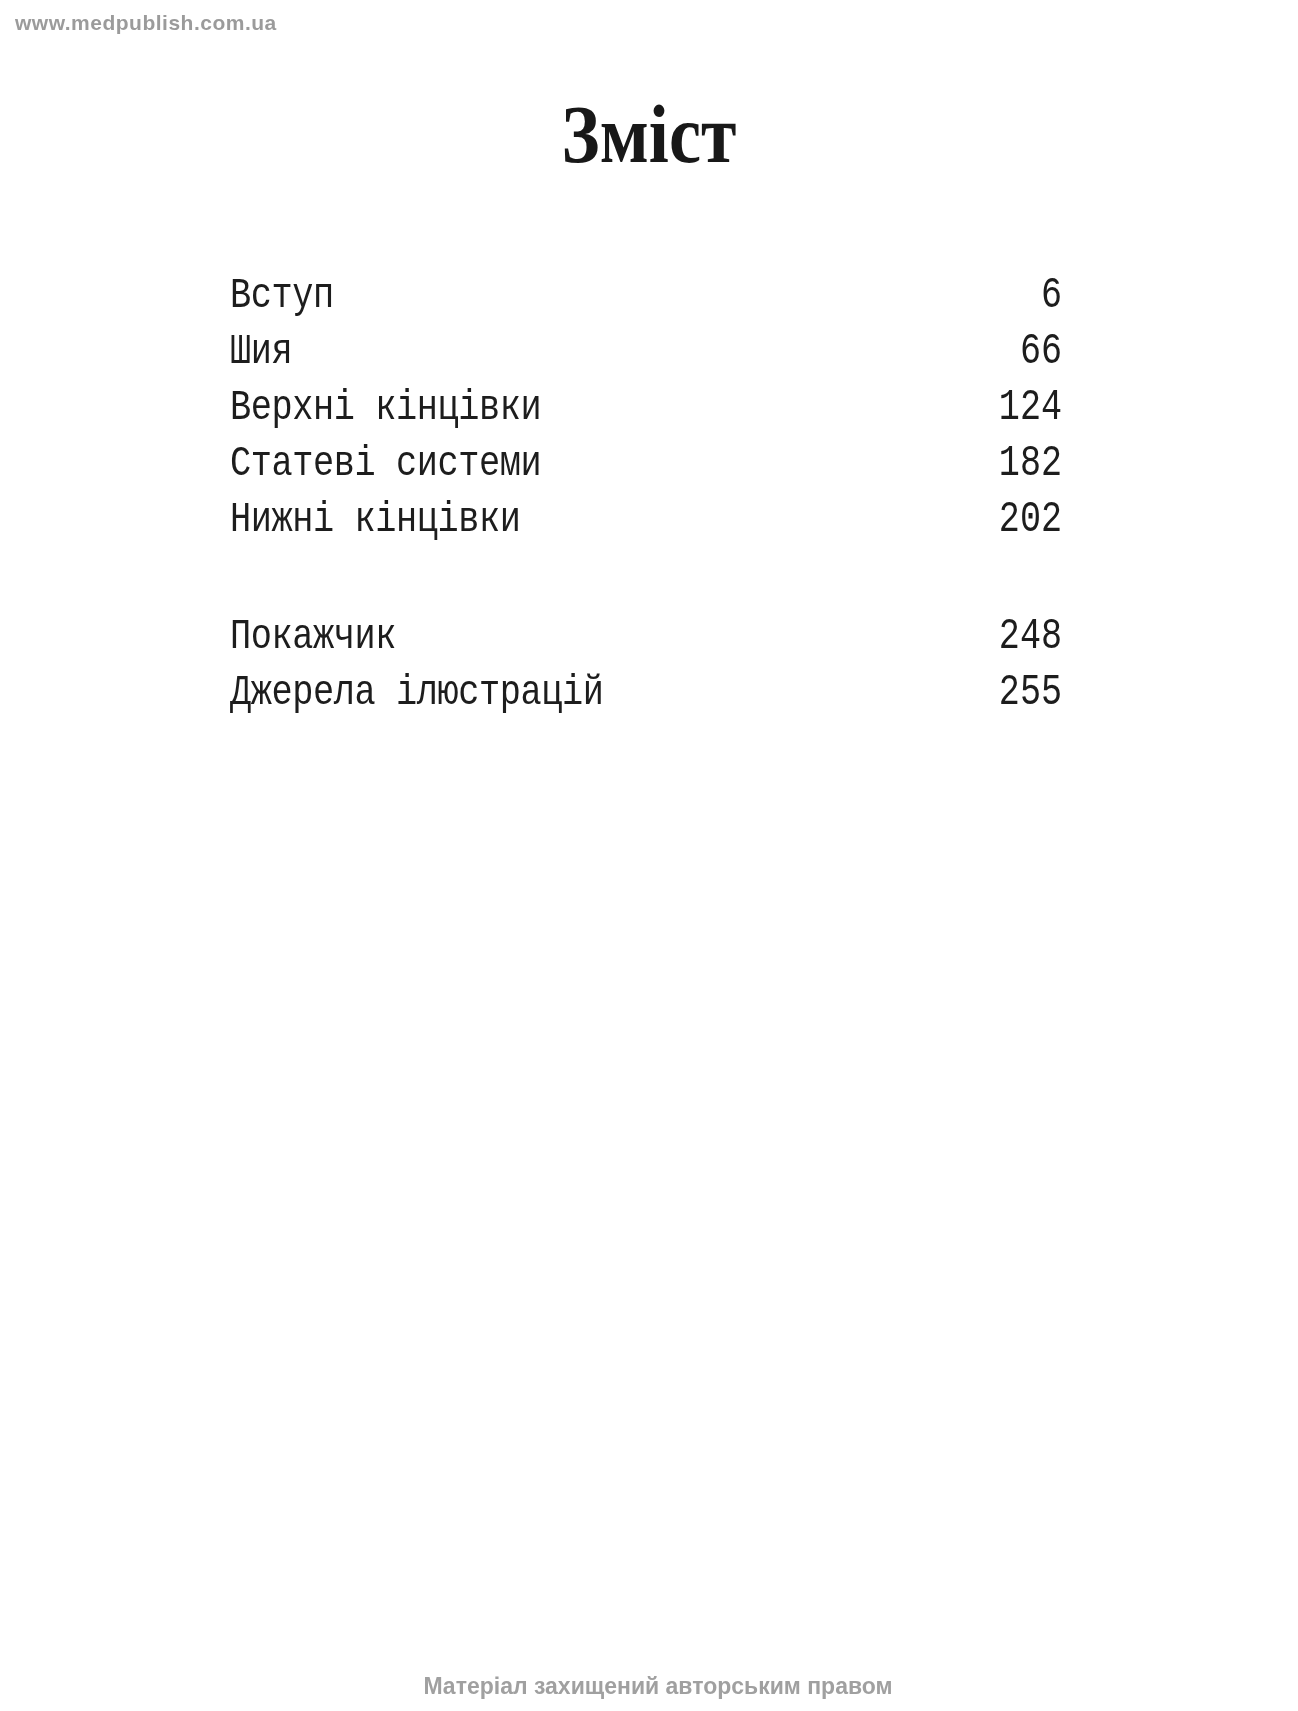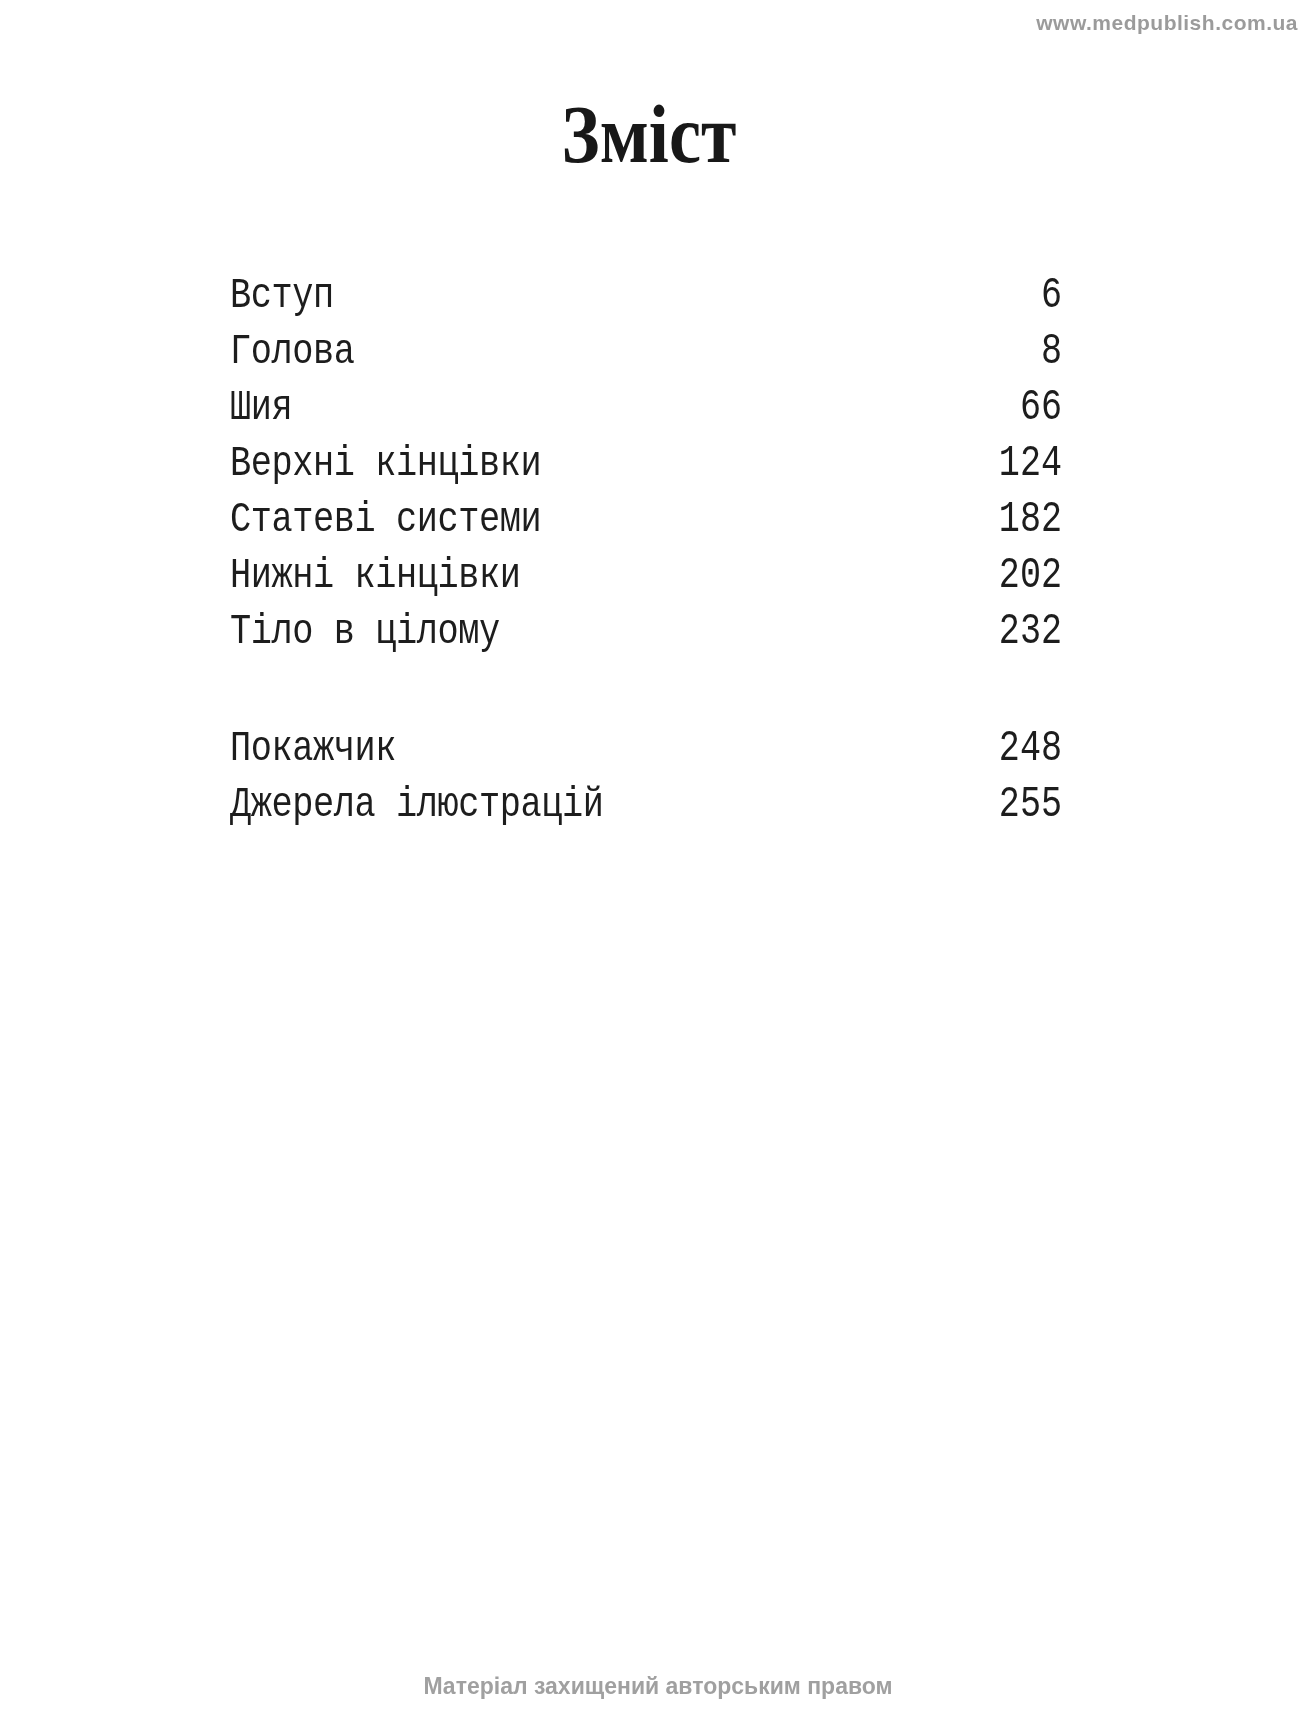--- a/index.html
+++ b/index.html
@@ -13,27 +13,26 @@
     height: 1711px;
     background: #ffffff;
     overflow: hidden;
     font-family: "Liberation Serif", serif;
   }
   .watermark-top {
     position: absolute;
     top: 11px;
     left: 15px;
     right: 0;
-    text-align: right;
+    text-align: left;
     font-family: "Liberation Sans", sans-serif;
     font-weight: 700;
     font-size: 21px;
     letter-spacing: 0.5px;
     color: #9b9b9b;
-    margin-left: 29px;
   }
   .toc-title {
     position: absolute;
     top: 94px;
     left: 0;
     right: 0;
     text-align: center;
     font-family: "Liberation Serif", serif;
     font-weight: 700;
     font-size: 82px;
@@ -93,42 +92,34 @@
 
   <div class="toc-title">Зміст</div>
 
   <div class="toc">
 
     <div class="toc-row">
       <span class="toc-label">Вступ</span>
       <span class="toc-page">6</span>
     </div>
     <div class="toc-row">
-      <span class="toc-label">Голова</span>
-      <span class="toc-page">8</span>
-    </div>
-    <div class="toc-row">
       <span class="toc-label">Шия</span>
       <span class="toc-page">66</span>
     </div>
     <div class="toc-row">
       <span class="toc-label">Верхні кінцівки</span>
       <span class="toc-page">124</span>
     </div>
     <div class="toc-row">
       <span class="toc-label">Статеві системи</span>
       <span class="toc-page">182</span>
     </div>
     <div class="toc-row">
       <span class="toc-label">Нижні кінцівки</span>
       <span class="toc-page">202</span>
-    </div>
-    <div class="toc-row">
-      <span class="toc-label">Тіло в цілому</span>
-      <span class="toc-page">232</span>
     </div>
 
     <div class="toc-gap"></div>
 
     <div class="toc-row">
       <span class="toc-label">Покажчик</span>
       <span class="toc-page">248</span>
     </div>
     <div class="toc-row">
       <span class="toc-label">Джерела ілюстрацій</span>

